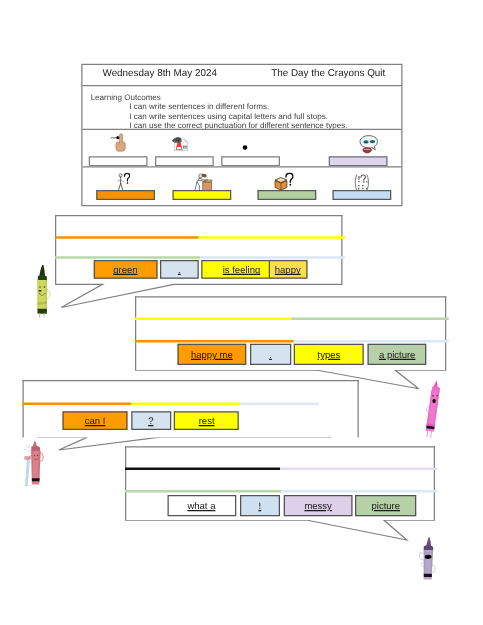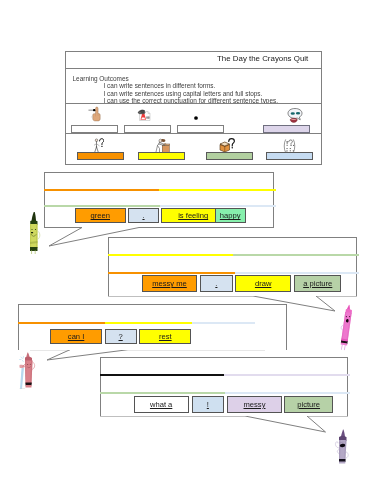--- a/index.html
+++ b/index.html
@@ -28,20 +28,21 @@
   .strip{position:absolute;height:2px;}
   .card{position:absolute;box-sizing:border-box;border:1px solid #545454;display:flex;align-items:center;justify-content:center;font-size:7.6px;color:#1a1a1a;text-decoration:underline;}
   .tail{position:absolute;overflow:visible;}
   .crayon{position:absolute;line-height:0;}
 </style>
 </head>
 <body>
 
 <div id="table">
   <div class="trow" id="row-title">
+    <div id="date">Wednesday 8th May 2024</div>
     <div id="title">The Day the Crayons Quit</div>
   </div>
   <div class="trow" id="row-outcomes">
     <div id="lo-head">Learning Outcomes</div>
     <div class="lo-item" style="top:13.3px">I can write sentences in different forms.</div>
     <div class="lo-item" style="top:20.6px">I can write sentences using capital letters and full stops.</div>
     <div class="lo-item" style="top:27.9px">I can use the correct punctuation for different sentence types.</div>
   </div>
   <div class="trow" id="row-icons">
     <div class="ico" style="left:22px;top:2.2px;width:13px;height:16px">
@@ -153,21 +154,21 @@
 </div>
 
 <div class="bubble" id="b1" style="left:44px;top:172px;width:230px;height:56px;border-bottom:none">
   <div class="strip" style="left:-1px;top:16.1px;width:115px;background:#f79100"></div>
   <div class="strip" style="left:114px;top:16.1px;width:117px;background:#ffff00"></div>
   <div class="strip" style="left:-1px;top:31.8px;width:116px;background:#b9d8a8"></div>
   <div class="strip" style="left:115px;top:31.8px;width:116px;background:#dce8f5"></div>
   <div class="card" style="left:29.8px;top:35.3px;width:51px;height:15.2px;background:#ff9c00">green</div>
   <div class="card" style="left:83px;top:35.3px;width:31px;height:15.2px;background:#d5e2f0">.</div>
   <div class="card" style="left:116.2px;top:35.3px;width:64px;height:15.2px;background:#ffff00">is feeling</div>
-  <div class="card" style="left:169.8px;top:35.3px;width:30.8px;height:15.2px;background:#86efac">happy</div>
+  <div class="card" style="left:169.8px;top:35.3px;width:30.8px;height:15.2px;background:#fde047">happy</div>
 </div>
 <svg class="tail" style="left:0;top:0;width:386px;height:500px" viewBox="0 0 386 500">
   <path d="M44 227.5 L82 227.5 L49 246 L139 227.5 L273.5 227.5" fill="none" stroke="#808080" stroke-width="1"></path>
   <path d="M108 296 L253 296 L335 311 L316 296 L357 296" fill="none" stroke="#808080" stroke-width="1"></path>
   <path d="M30 349.7 L70 349.7 L47 360 L128 349.7 L265 349.7" fill="none" stroke="#808080" stroke-width="1"></path>
   <path d="M100 416 L245 416 L325.5 432 L307 416 L348 416" fill="none" stroke="#808080" stroke-width="1"></path>
 </svg>
 
 <div class="crayon" style="left:26px;top:210px;width:16px;height:48px">
   <svg viewBox="0 0 64 192" width="16" height="48">
@@ -186,23 +187,23 @@
     <path d="M20 96 Q30 114 41 97" fill="none" stroke="#47591c" stroke-width="2"></path>
     <path d="M46 84 C58 90 59 110 46 118" fill="none" stroke="#c9d894" stroke-width="2.6"></path>
   </svg>
 </div>
 
 <div class="bubble" id="b2" style="left:108px;top:237px;width:249px;height:59px;border-bottom:none">
   <div class="strip" style="left:-1px;top:16.4px;width:125px;background:#ffff00"></div>
   <div class="strip" style="left:124px;top:16.4px;width:126px;background:#b9d8a8"></div>
   <div class="strip" style="left:-1px;top:34px;width:127px;background:#f79100"></div>
   <div class="strip" style="left:126px;top:34px;width:124px;background:#dce8f5"></div>
-  <div class="card" style="left:33px;top:37.3px;width:55px;height:16.5px;background:#ff9c00">messy me</div>
+  <div class="card" style="left:33px;top:37.3px;width:55px;height:16.5px;background:#ff9c00">happy me</div>
   <div class="card" style="left:90.8px;top:37.3px;width:33.2px;height:16.5px;background:#d5e2f0">.</div>
-  <div class="card" style="left:126.3px;top:37.3px;width:55.7px;height:16.5px;background:#ffff00">draw</div>
+  <div class="card" style="left:126.3px;top:37.3px;width:55.7px;height:16.5px;background:#ffff00">types</div>
   <div class="card" style="left:185.1px;top:37.3px;width:47.3px;height:16.5px;background:#b6d1a7">a picture</div>
 </div>
 
 <div class="crayon" style="left:337px;top:302px;width:16px;height:52px">
   <svg viewBox="0 0 64 208" width="16" height="52">
     <g transform="rotate(8 32 104)">
     <path d="M37 10 C40 20 42 28 42 34 L28 36 C28 28 32 20 35 10 Z" fill="#e853bb"></path>
     <path d="M25 30 C31 26 45 26 50 31 L50 44 L25 44 Z" fill="#ee6ac6"></path>
     <rect x="24" y="40" width="26" height="118" fill="#ee78ce"></rect>
     <rect x="24" y="40" width="4.5" height="118" fill="#e565bf" opacity="0.65"></rect>

